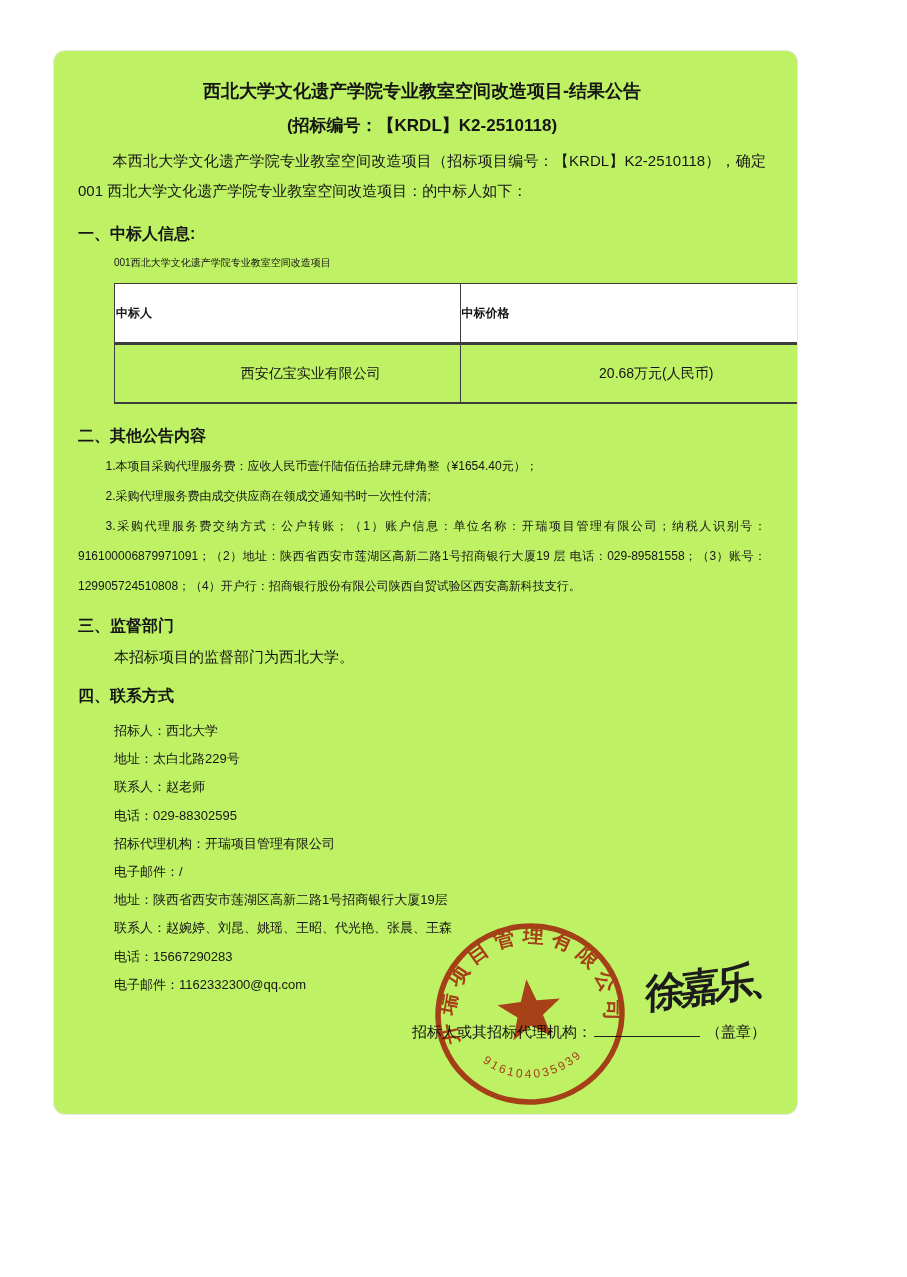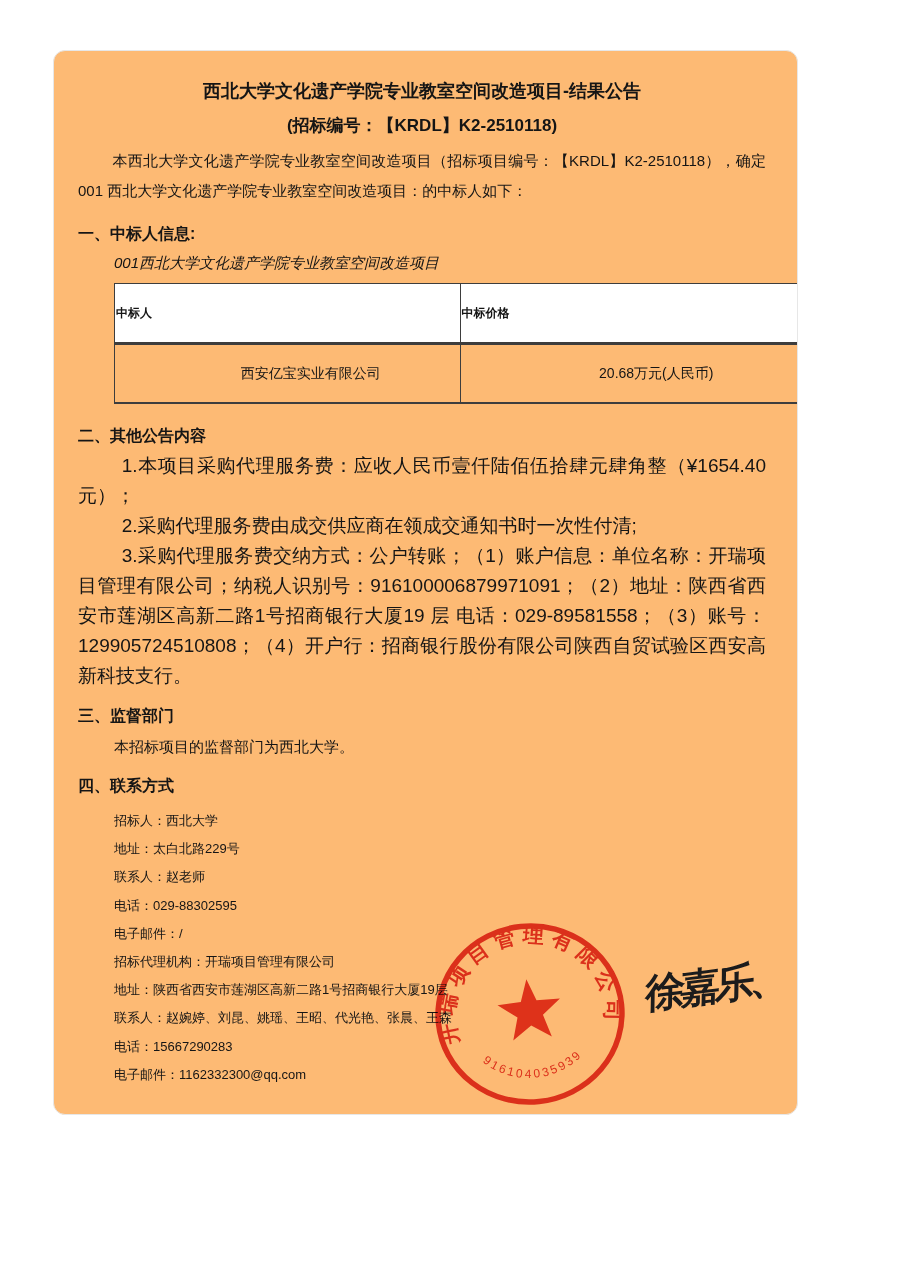--- a/index.html
+++ b/index.html
@@ -3,42 +3,42 @@
 <meta charset="utf-8">
 <style>
   html,body{margin:0;padding:0;}
   body{
     width:907px;height:1277px;position:relative;background:#ffffff;
     font-family:"Liberation Sans","DejaVu Sans",sans-serif;color:#151515;
     overflow:hidden;
   }
   .card{
     position:absolute;left:53px;top:50px;width:745px;height:1065px;
-    background:#fdba74;border:1px solid #e7e7e7;border-radius:12px;
+    background:#bef264;border:1px solid #e7e7e7;border-radius:12px;
     box-sizing:border-box;padding:30px 31px 0 24px;overflow:hidden;
   }
   .doc-title{font-size:18px;font-weight:700;text-align:center;line-height:20px;margin:0;}
   .doc-subtitle{font-size:17px;font-weight:700;text-align:center;line-height:20px;margin:15px 0 0 0;}
   .intro{font-size:15px;line-height:30px;text-align:justify;text-indent:2.3em;margin:10px 0 0 0;}
   .sec-heading{font-size:16px;font-weight:700;line-height:22px;margin:0;}
   .m-sec1{margin-top:17px;}
-  .lot-line{font-size:15px;line-height:20px;margin:8px 0 0 0;padding-left:36px;font-style:italic;}
+  .lot-line{font-size:10px;line-height:20px;margin:8px 0 0 0;padding-left:36px;}
   table.award{
     border-collapse:collapse;margin:10px 0 0 36px;width:692px;table-layout:fixed;
   }
   table.award th{
     height:56px;font-size:12px;font-weight:700;text-align:left;vertical-align:middle;
     border:1px solid #3d3d3d;border-bottom:3px solid #3d3d3d;background:#fff;
   }
   table.award td{
     height:55px;font-size:14px;text-align:center;vertical-align:middle;
     border:1px solid #3d3d3d;border-bottom:2px solid #3d3d3d;padding-left:48px;
   }
   .m-sec2{margin-top:21px;}
-  .fee-item{font-size:19px;line-height:30px;text-align:justify;text-indent:2.3em;margin:4px 0 0 0;}
+  .fee-item{font-size:12px;line-height:30px;text-align:justify;text-indent:2.3em;margin:4px 0 0 0;}
   .fee-item + .fee-item{margin-top:0;}
   .m-sec3{margin-top:14px;}
   .plain-line{font-size:15px;line-height:20px;margin:10px 0 0 0;padding-left:36px;}
   .m-sec4{margin-top:18px;}
   .contact-list{margin-top:10px;padding-left:36px;}
   .contact-line{font-size:13px;line-height:28.2px;margin:0;}
   .signoff{font-size:15px;line-height:22px;text-align:right;margin:7px 0 0 0;position:relative;z-index:1;}
   .signoff.second{margin-top:22px;}
   .sign-underline{
     display:inline-block;width:106px;height:1px;border-bottom:1.6px solid #222;
@@ -89,22 +89,22 @@
 
   <p class="sec-heading m-sec3">三、监督部门</p>
   <p class="plain-line">本招标项目的监督部门为西北大学。</p>
 
   <p class="sec-heading m-sec4">四、联系方式</p>
   <div class="contact-list">
     <p class="contact-line">招标人：西北大学</p>
     <p class="contact-line">地址：太白北路229号</p>
     <p class="contact-line">联系人：赵老师</p>
     <p class="contact-line">电话：029-88302595</p>
+    <p class="contact-line">招标代理机构：开瑞项目管理有限公司</p>
     <p class="contact-line">电子邮件：/</p>
-    <p class="contact-line">招标代理机构：开瑞项目管理有限公司</p>
     <p class="contact-line">地址：陕西省西安市莲湖区高新二路1号招商银行大厦19层</p>
     <p class="contact-line">联系人：赵婉婷、刘昆、姚瑶、王昭、代光艳、张晨、王森</p>
     <p class="contact-line">电话：15667290283</p>
     <p class="contact-line">电子邮件：1162332300@qq.com</p>
   </div>
 
 
   <p class="signoff second"><span>招标人或其招标代理机构：</span><span class="sign-underline"></span><span>（盖章）</span></p>
 
 </div>

